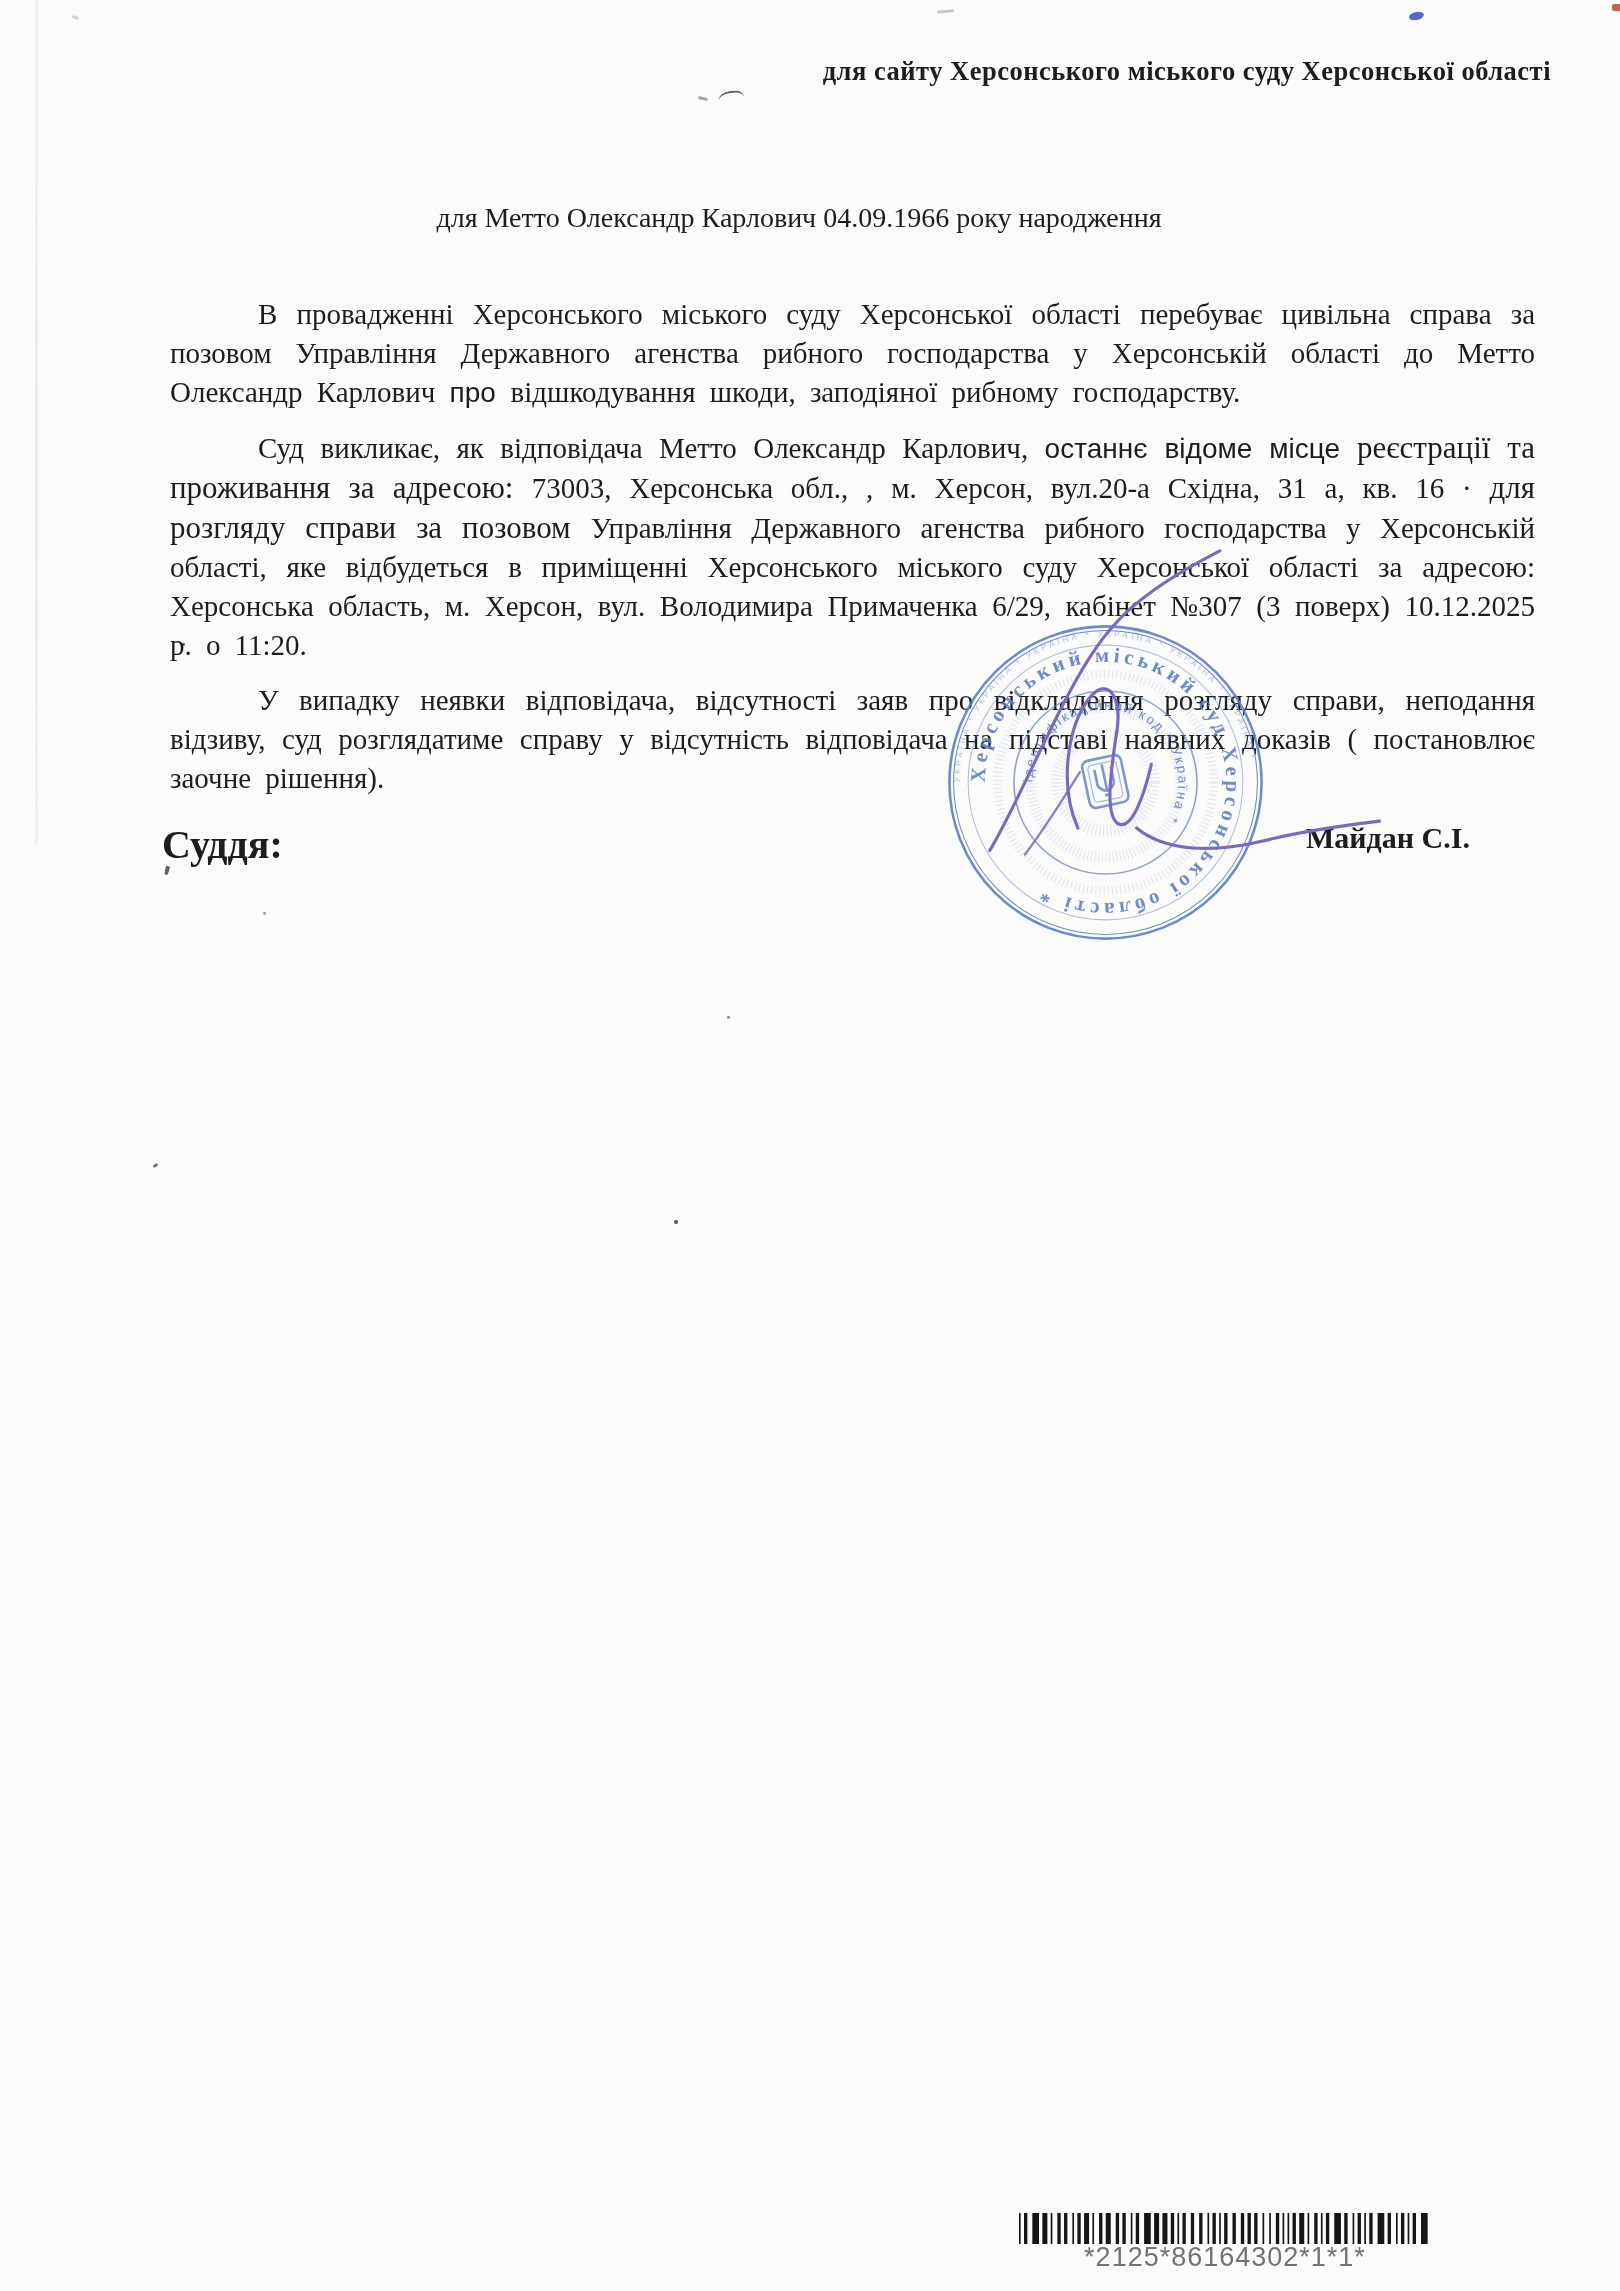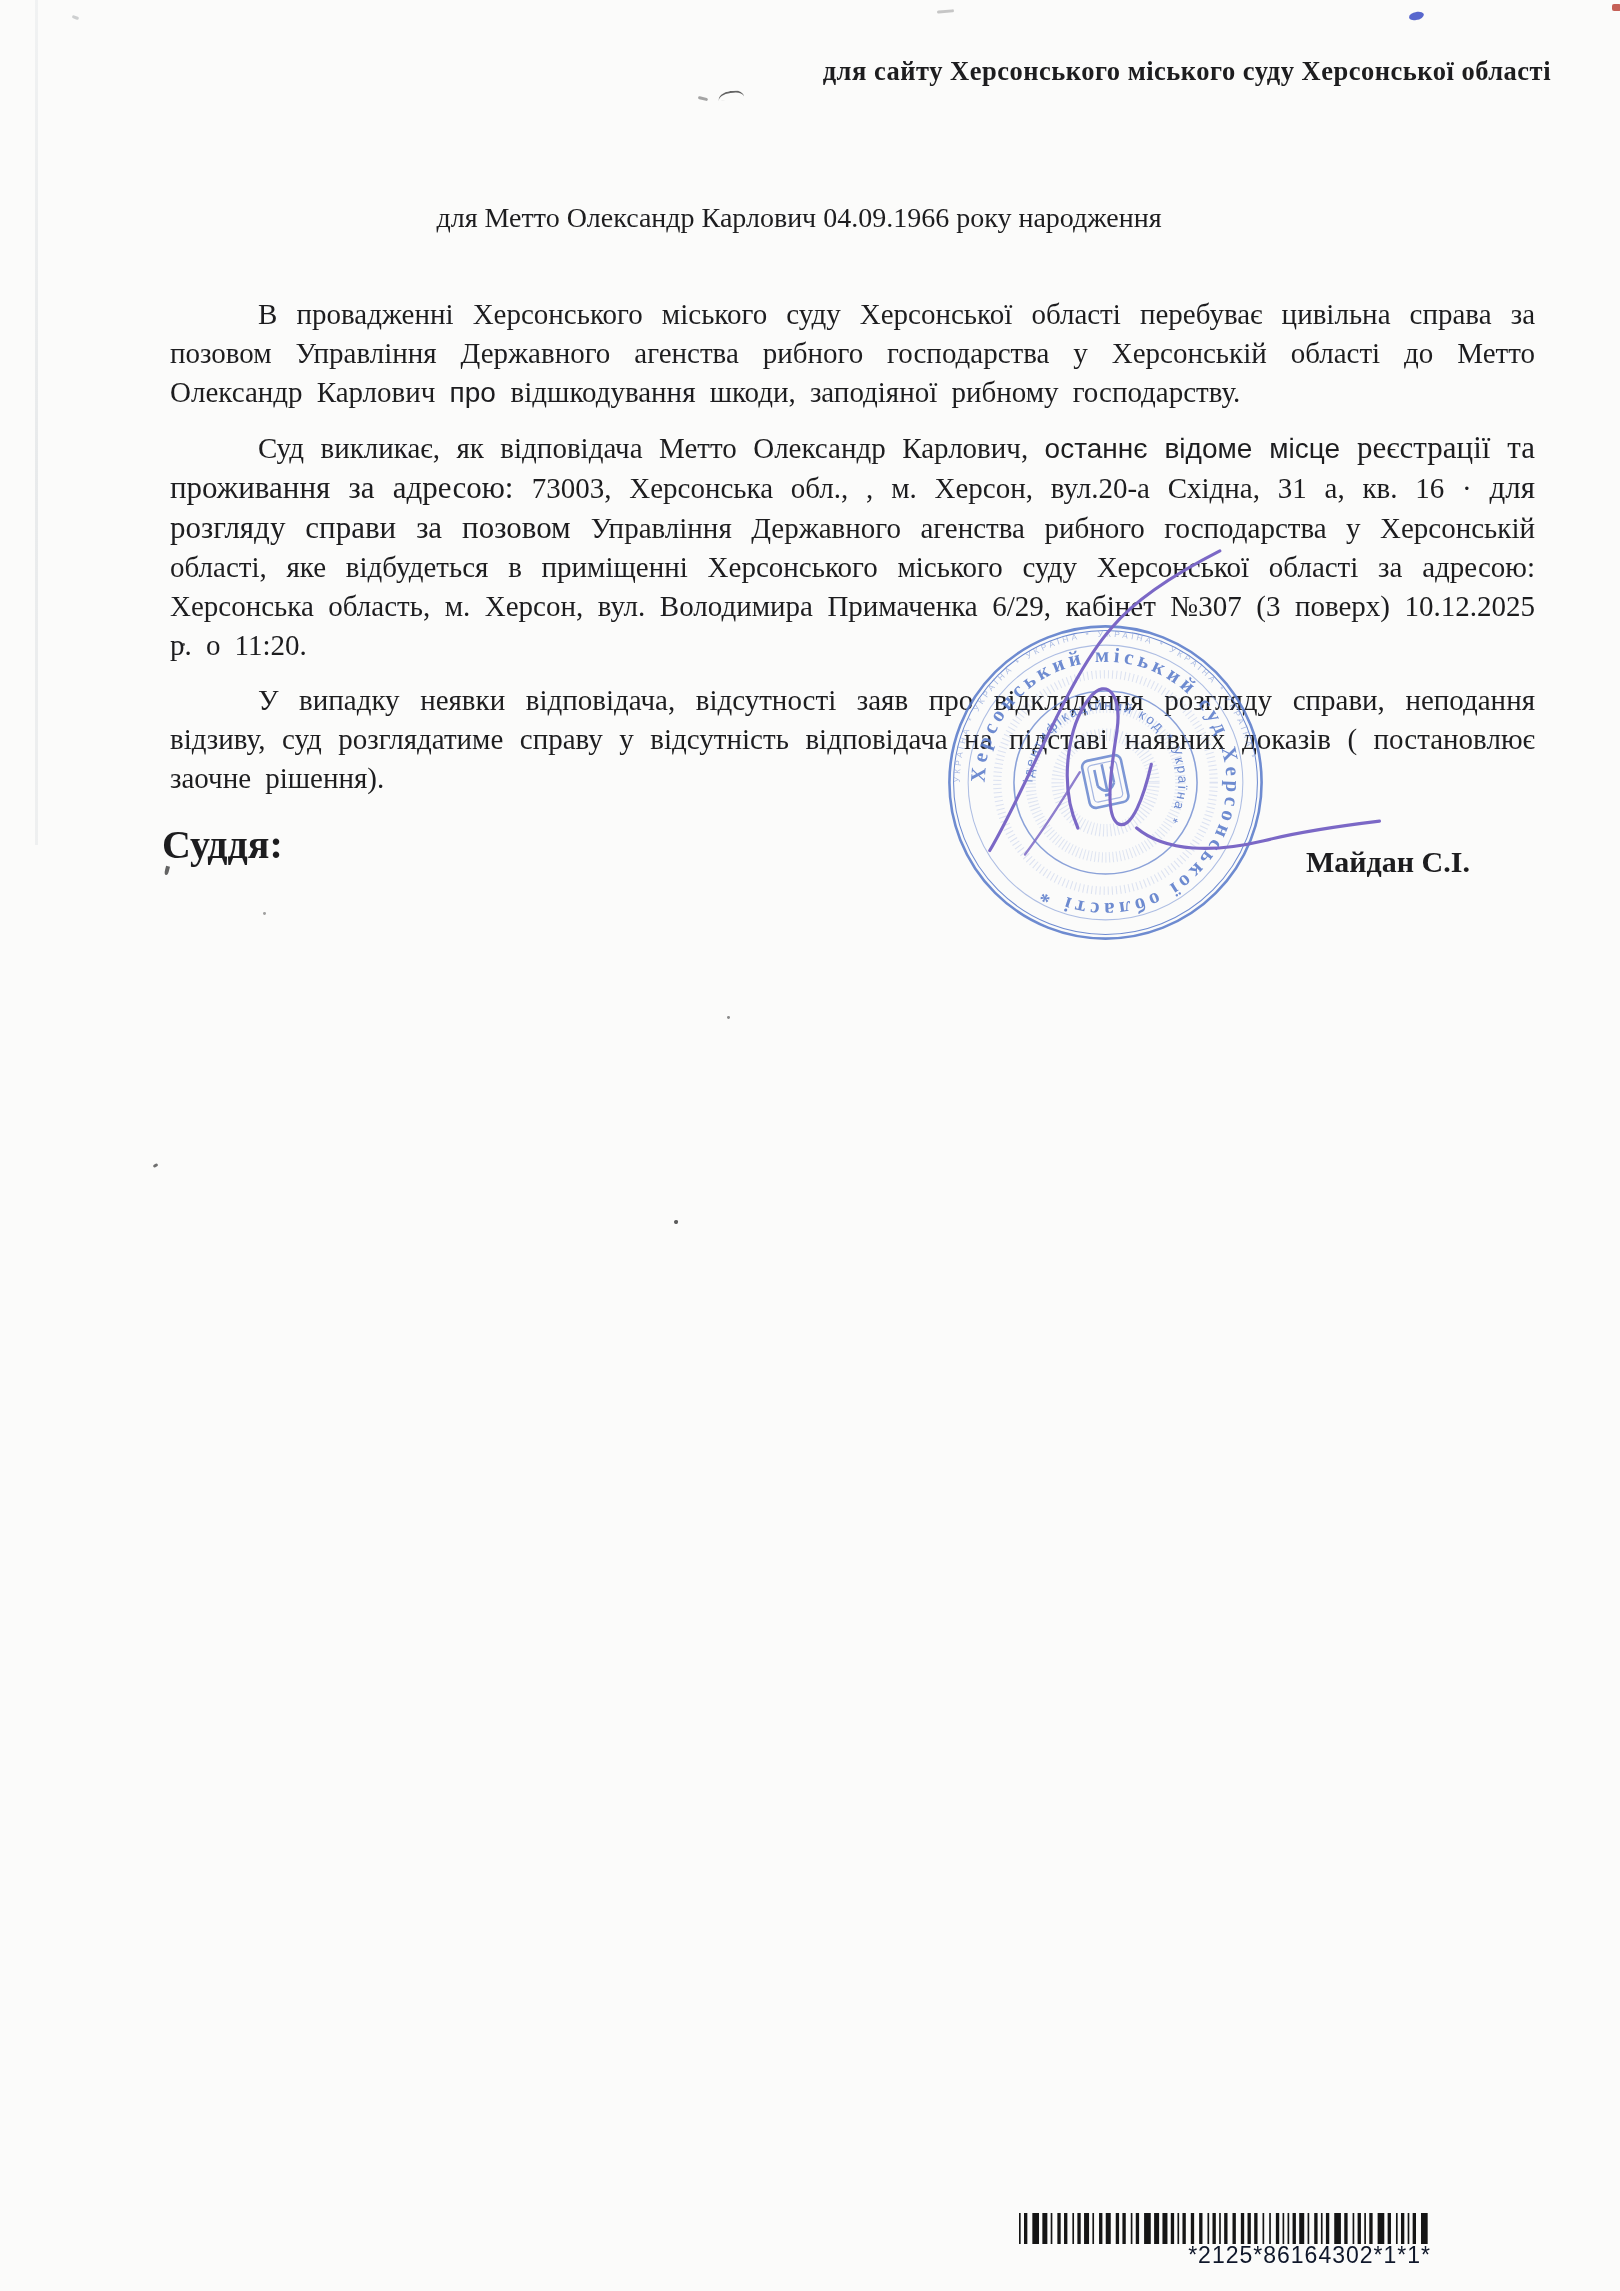--- a/index.html
+++ b/index.html
@@ -34,39 +34,39 @@
   .run.serif{font-family:"Liberation Serif",serif;}
   .run.sans{font-family:"Liberation Sans",sans-serif;font-size:28px;}
   .run.serif-lg{font-family:"Liberation Serif",serif;font-size:31px;}
 
   
   .judge-label{
     position:absolute;top:821px;left:162px;
     font-weight:bold;font-size:40px;
   }
   .judge-name{
-    position:absolute;top:845px;left:1306px;
+    position:absolute;top:821px;left:1306px;
     font-weight:bold;font-size:30px;
   }
 
   
   .stamp{
     position:absolute;left:939px;top:616px;width:333px;height:333px;
     opacity:.88;
   }
   .sig-ink{
     position:absolute;left:931px;top:529px;width:470px;height:363px;
   }
 
   
   .barcode-wrap{position:absolute;left:1019px;top:2213px;width:412px;}
   .barcode-svg{display:block;width:412px;height:31px;}
   .barcode-caption{
-    text-align:right;font-family:"Liberation Sans",sans-serif;
-    font-size:23px;letter-spacing:1px;color:#0f172a;margin-top:-2px;
+    text-align:center;font-family:"Liberation Sans",sans-serif;
+    font-size:27px;letter-spacing:1px;color:#737373;margin-top:-2px;
   }
 
   
   .artifact{position:absolute;pointer-events:none;}
   .a-vline{left:35px;top:0;width:2.9px;height:845px;
     background:linear-gradient(#eceeef 0%,#e0e3e5 55%,#e9ebec 100%);opacity:.7;}
   .a-squiggle{left:718px;top:91px;width:25.5px;height:6.9px;
     border-top:2.9px solid #4a4a4a;border-radius:50% 40% 0 0/100% 80% 0 0;
     transform:rotate(-6deg);opacity:.85;}
   .a-squiggle2{left:698px;top:97px;width:9.8px;height:2.9px;background:#6a6a6a;

